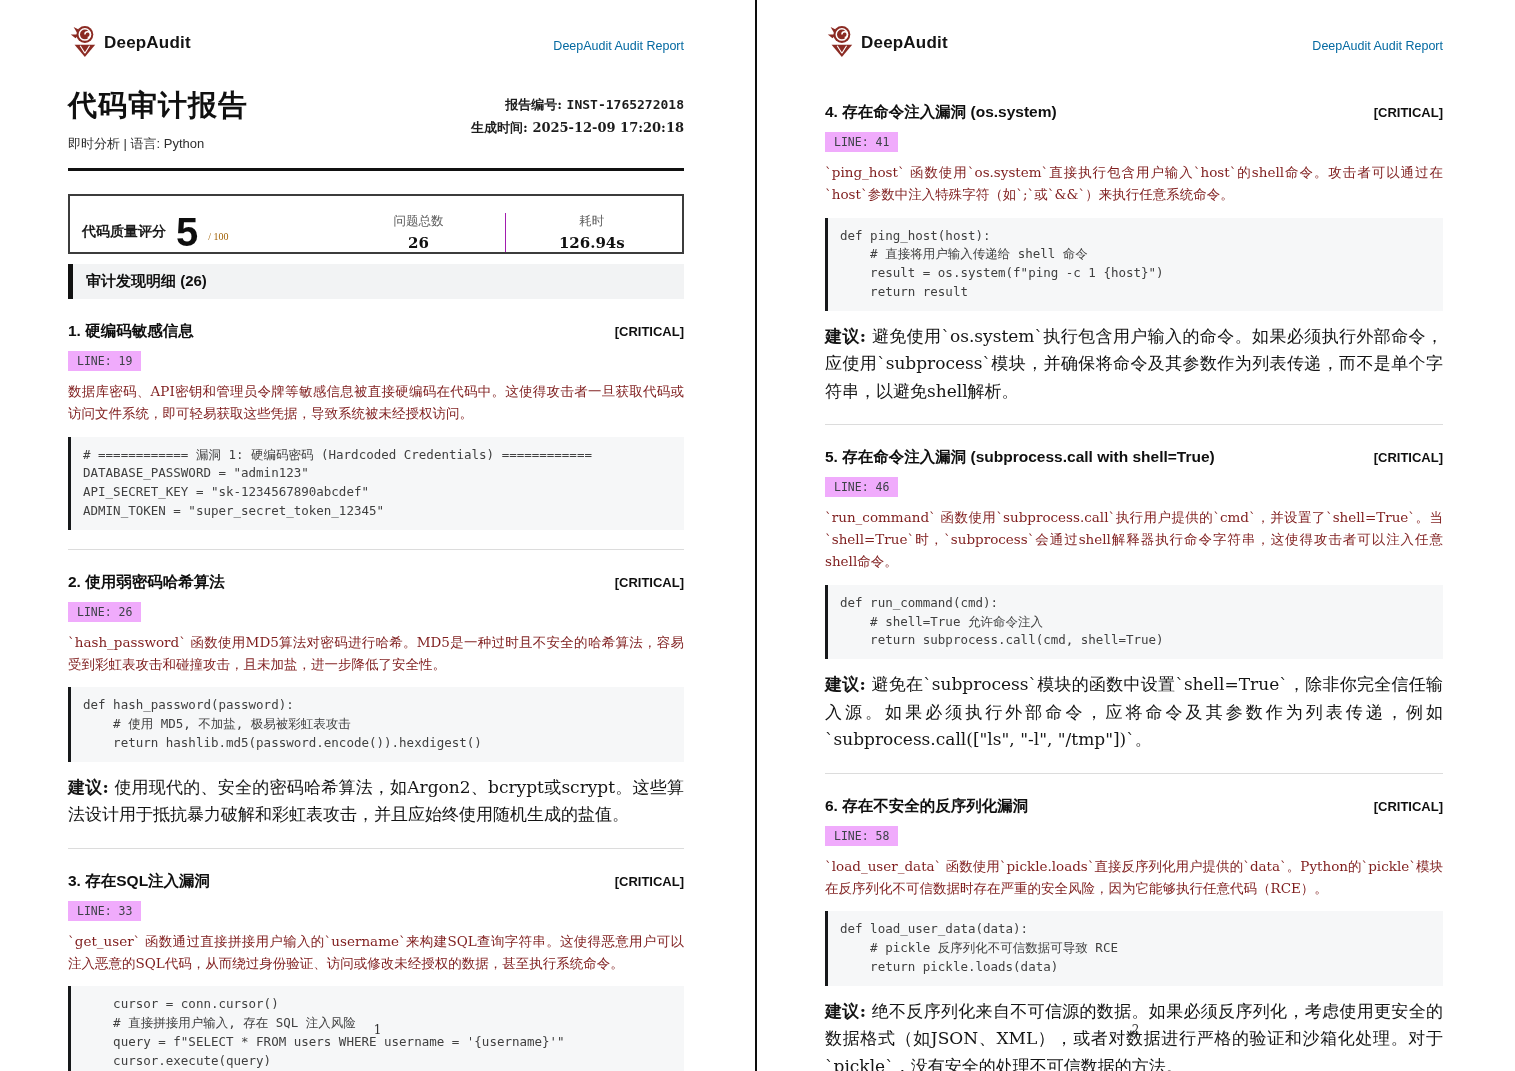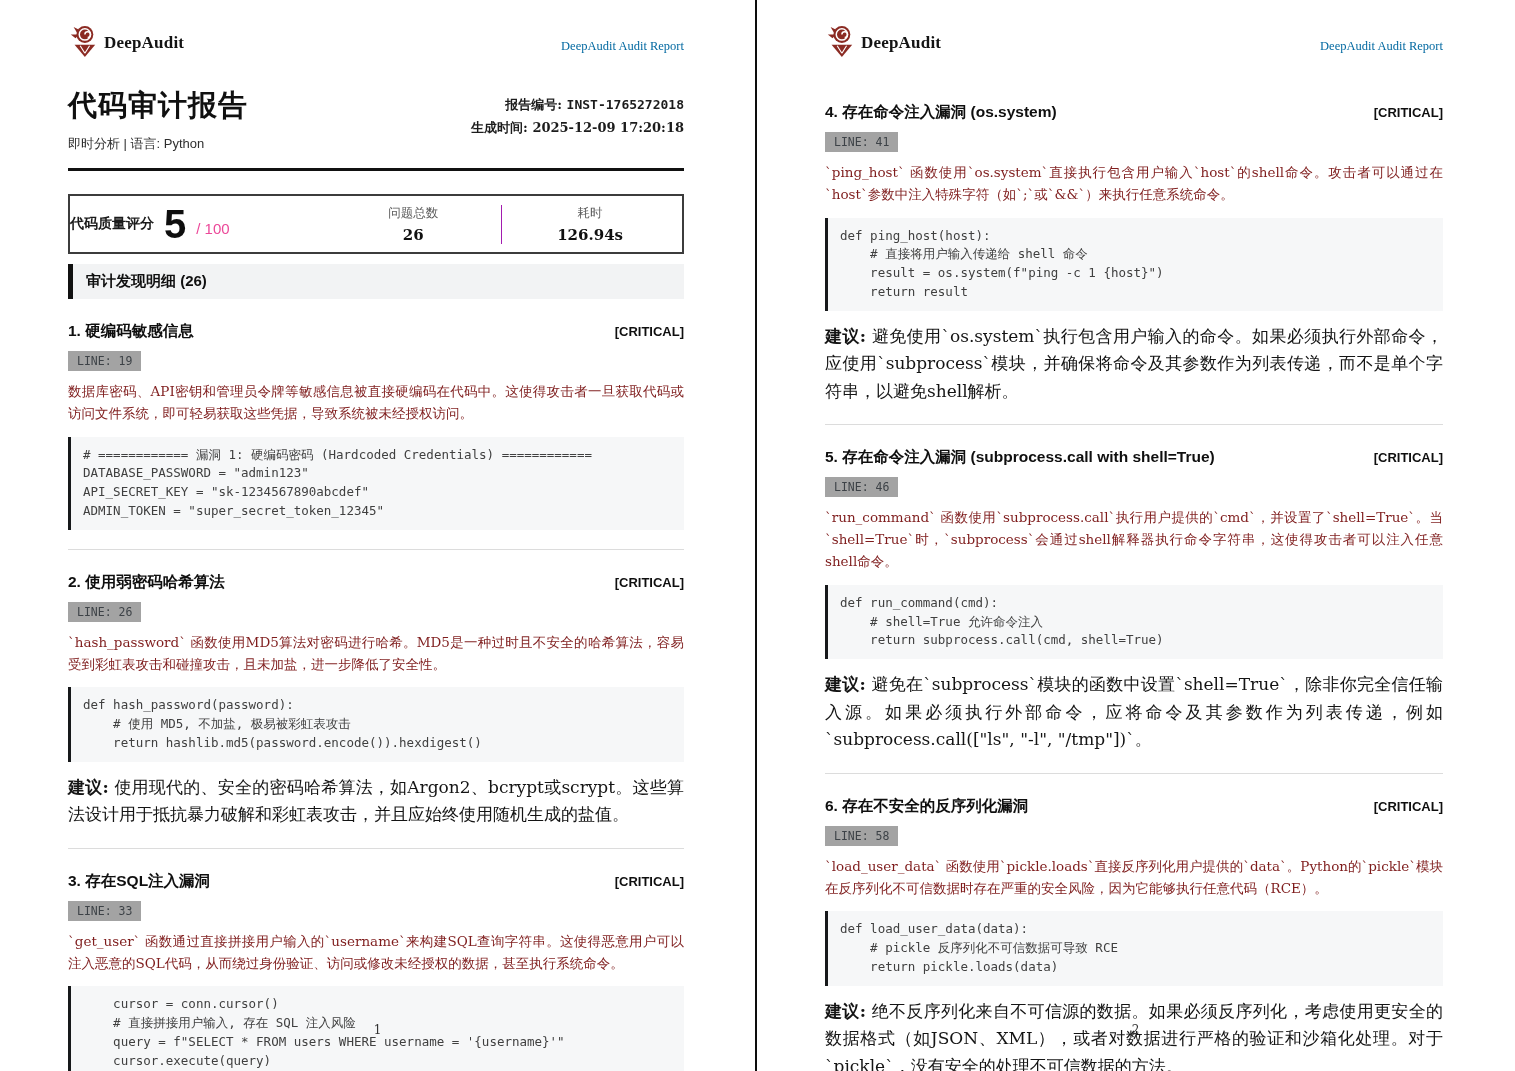--- a/index.html
+++ b/index.html
@@ -9,61 +9,61 @@
     font-family:"Liberation Sans", sans-serif; color:#151515;
   }
   .spread { display:flex; width:1515px; height:1071px; }
   .page {
     width:757px; height:1071px; position:relative; background:#fff;
     padding:24px 71px 0 68px;
   }
   .page.first { border-right:2px solid #0d0d0d; }
 
   
-  .pg-header { display:flex; justify-content:space-between; align-items:flex-start; height:44px;font-family:Liberation Serif, serif; }
+  .pg-header { display:flex; justify-content:space-between; align-items:flex-start; height:44px; }
   .brand { display:flex; align-items:center; gap:6px; }
   .brand-name { font-size:17px; font-weight:bold; color:#141414; letter-spacing:.2px; }
   .hdr-right { font-size:12.5px; color:#0369a1; padding-top:15px; }
 
   
   .title-row { display:flex; justify-content:space-between; margin-top:18px; }
   .doc-title { font-size:29px; font-weight:bold; color:#101010; letter-spacing:1px; }
   .doc-subtitle { font-size:13px; color:#2e2e2e; margin-top:9px; }
   .meta { text-align:right; padding-top:8px; font-family:"DejaVu Serif", serif; }
   .meta-line { font-size:13px; color:#1c1c1c; font-weight:bold; line-height:1.75;margin-left:28px; }
   .meta-line .mono-val { font-family:"DejaVu Sans Mono", monospace; font-weight:bold; }
   .thick-rule { border-top:3px solid #111; margin-top:15px; }
 
   
   .score-box {
     margin-top:23px; border:2px solid #3c3c3c; height:60px;
-    display:flex; align-items:center; padding:0 4px 0 0;
+    display:flex; align-items:flex-end; padding:0 4px 0 12px;
   }
   .score-group { display:flex; align-items:center; gap:10px; width:42%; }
   .score-label { font-family:"DejaVu Serif", serif; font-weight:bold; font-size:14px; color:#1a1a1a; }
   .score-value { font-size:40px; font-weight:bold; color:#0e0e0e; line-height:1; }
-  .score-denom { font-family:Liberation Sans, sans-serif; font-size:15px; color:#ec4899; padding-top:8px; }
+  .score-denom { font-family:Liberation Serif, serif; font-size:10px; color:#a16207; padding-top:8px; }
   .stat-col { flex:1; text-align:center; }
   .stat-col.with-sep { border-left:1px solid #a21caf; }
   .stat-label { font-family:"DejaVu Serif", serif; font-size:12.5px; color:#5a5a5a; }
   .stat-value { font-family:"DejaVu Serif", serif; font-size:15px; font-weight:bold; color:#101010; margin-top:4px; }
 
   
   .section-bar {
     margin-top:10px; background:#f2f3f4; border-left:5px solid #111;
     padding:8px 13px; font-size:15px; font-weight:bold; color:#101010;
   }
 
   
   .finding { padding-top:22px; }
   .finding-head { display:flex; justify-content:space-between; align-items:baseline; }
   .finding-title { font-size:15.5px; font-weight:bold; color:#0f0f0f; }
   .severity-badge { font-size:13px; font-weight:bold; color:#0f0f0f; }
   .line-badge {
-    display:inline-block; margin-top:9px; background:#a3a3a3; color:#3d4247;
+    display:inline-block; margin-top:9px; background:#f0abfc; color:#3d4247;
     font-family:"DejaVu Sans Mono", monospace; font-size:11.5px; padding:3px 9px;
   }
   .desc {
     margin-top:10px; font-family:"DejaVu Serif", serif; font-size:13.5px;
     line-height:1.62; color:#7f1d1d; text-align:justify;
   }
   .code-block {
     margin-top:12px; background:#f6f7f8; border-left:3px solid #17191b;
     padding:9px 12px; font-family:"DejaVu Sans Mono", monospace;
     font-size:12.5px; line-height:1.5; color:#404040; white-space:pre; overflow:hidden;

